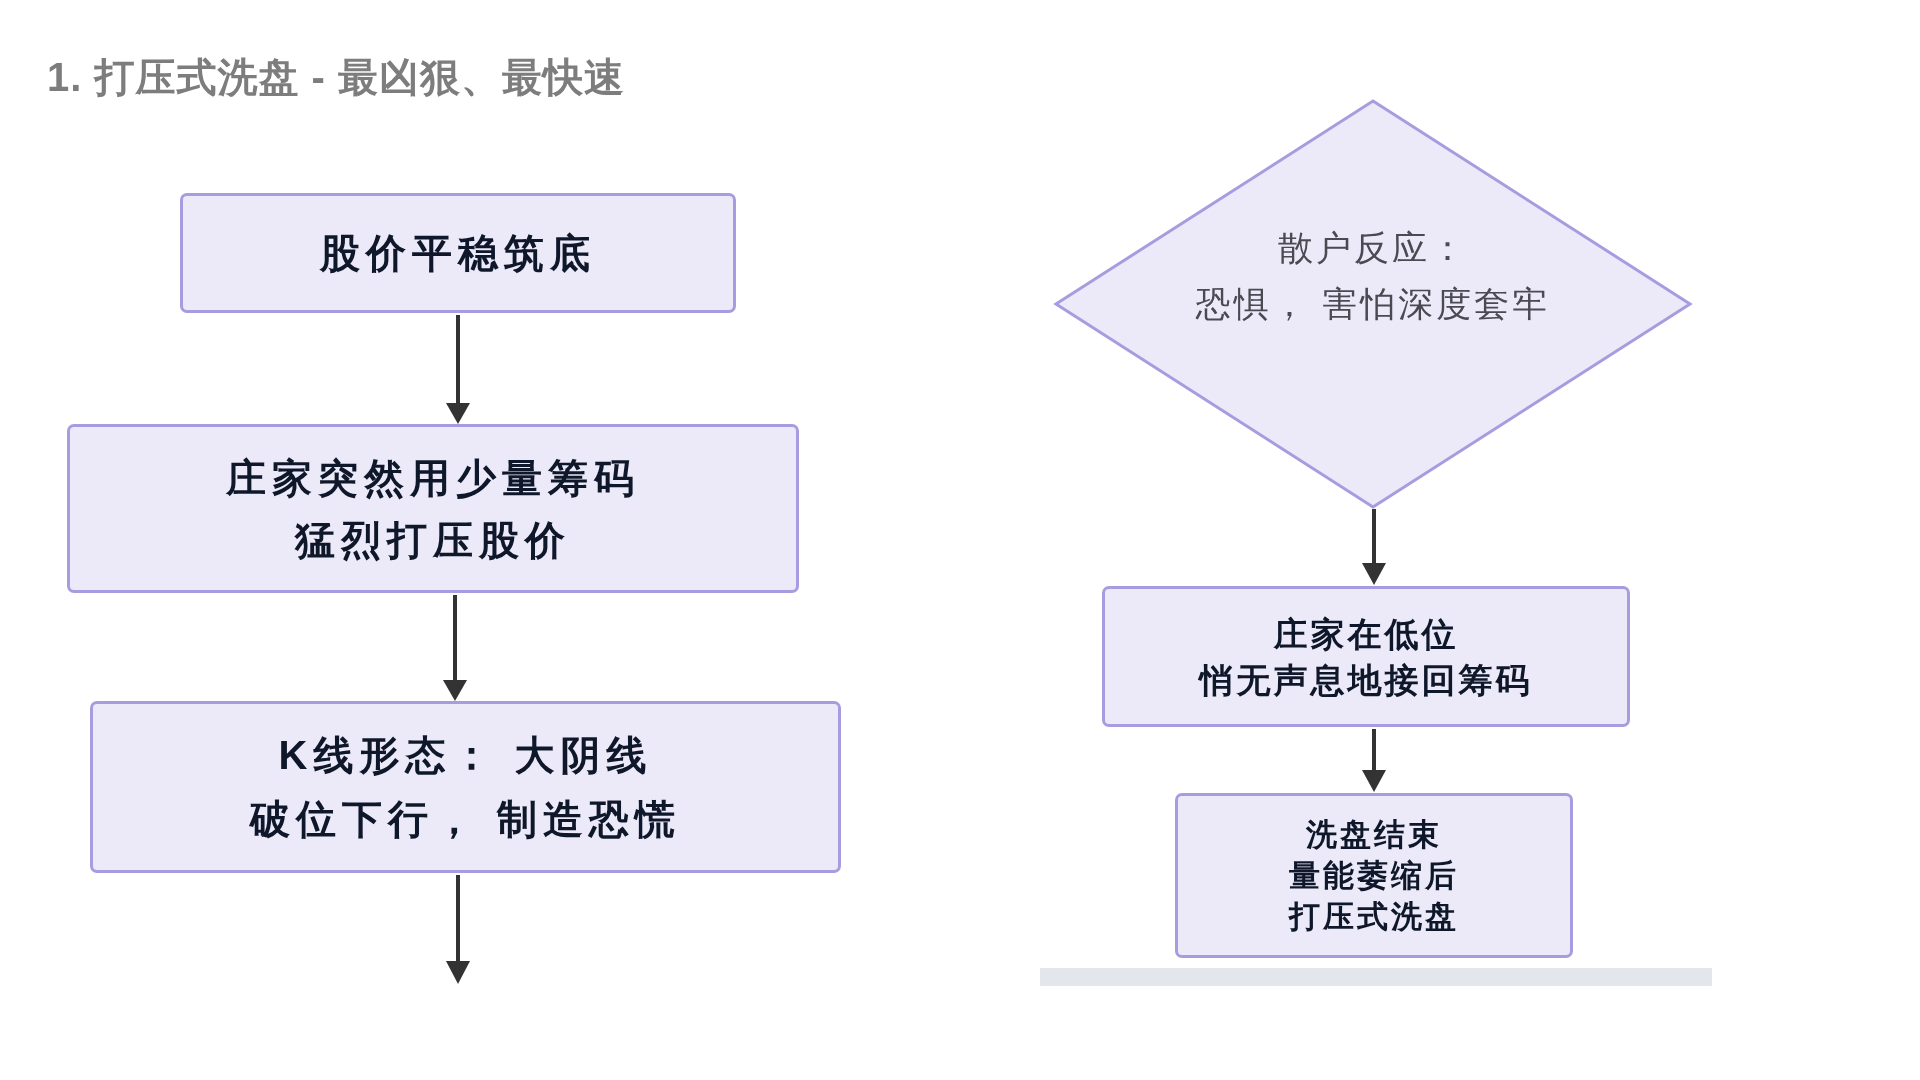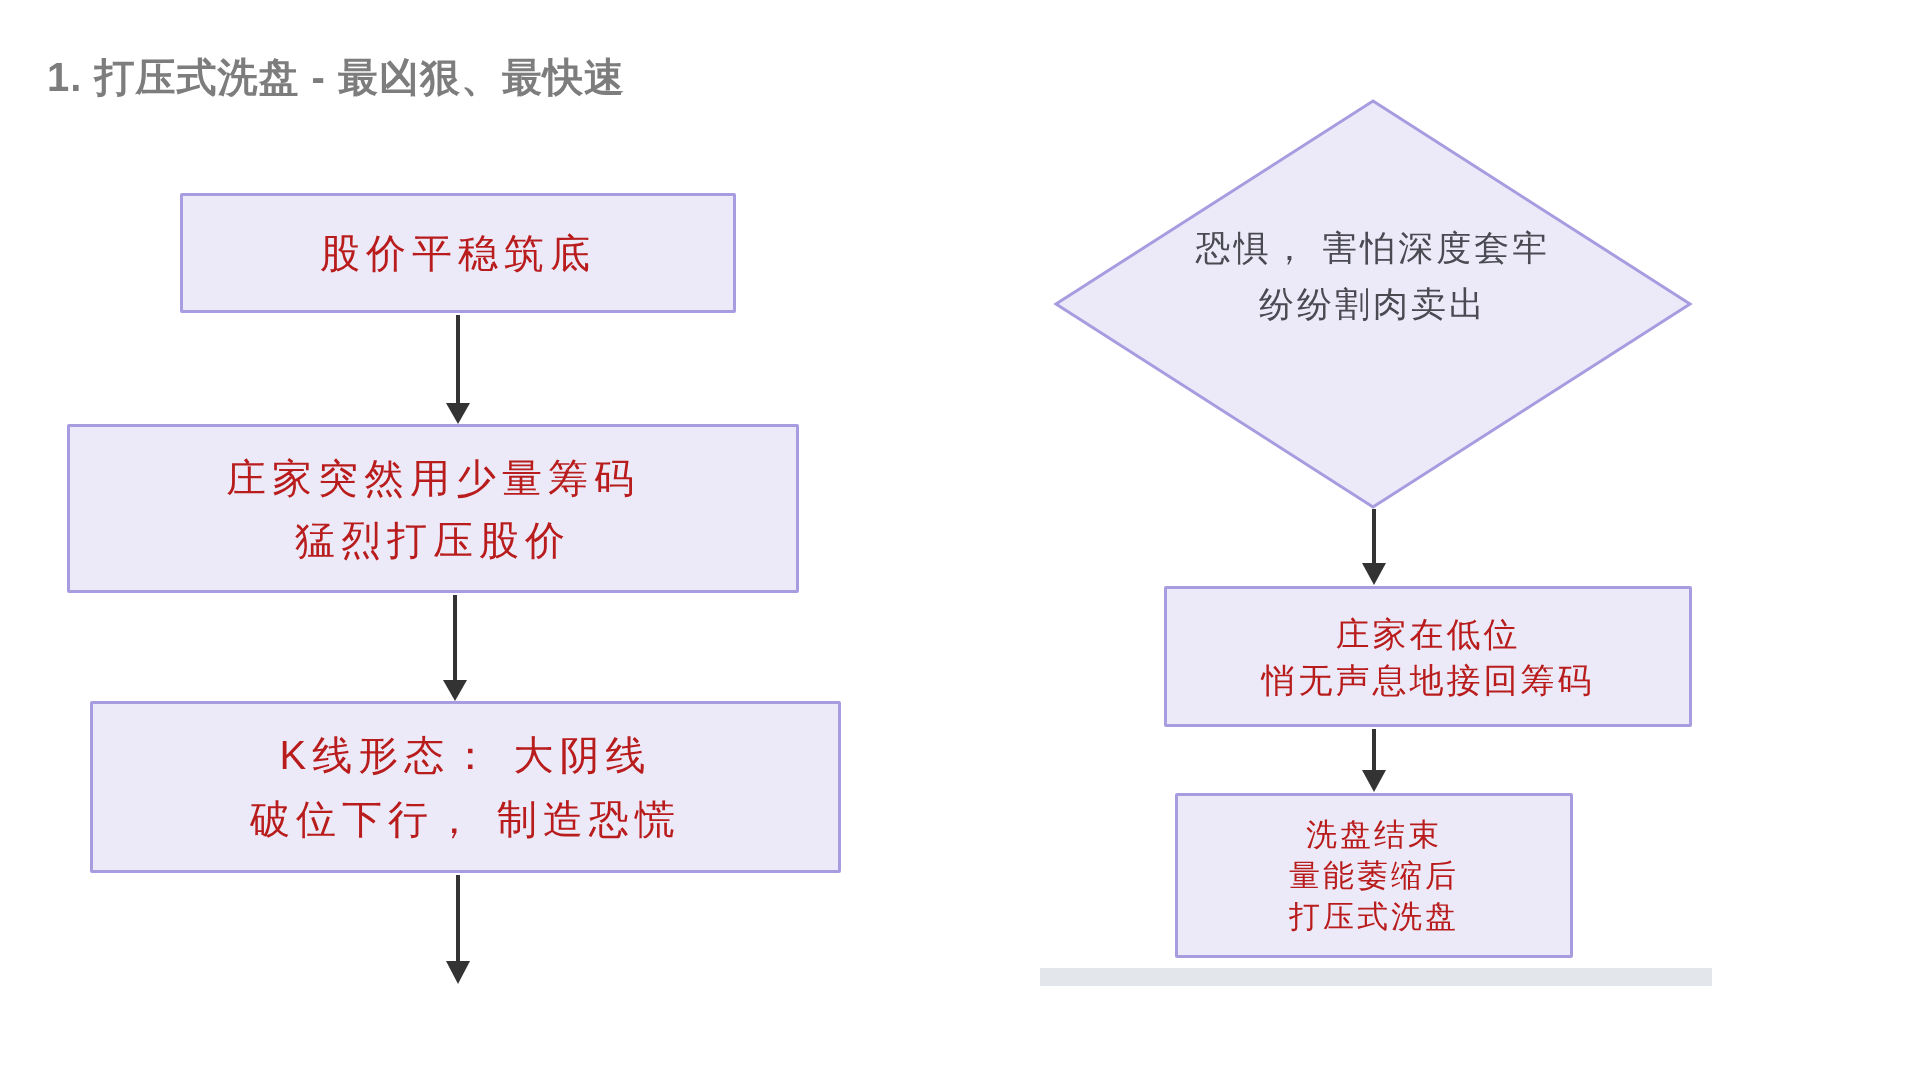--- a/index.html
+++ b/index.html
@@ -31,39 +31,40 @@
     left: 0;
     top: 0;
     width: 1920px;
     height: 1080px;
     display: block;
   }
   .node {
     position: absolute;
     background: #eceaf8;
     border: 3px solid #a89ce1;
-    border-radius: 2px;
+    border-radius: 7px;
     box-sizing: border-box;
     display: flex;
     flex-direction: column;
     align-items: center;
     justify-content: center;
     text-align: center;
-    color: #b91c1c;
+    color: #0f172a;
     white-space: nowrap;
+    font-weight: bold;
   }
   .node .line { width: 100%; }
 
   .lbox1 { left: 180px; top: 193px; width: 556px; height: 120px;
            font-size: 40px; letter-spacing: 6px; }
   .lbox2 { left: 67px;  top: 424px; width: 732px; height: 169px;
            font-size: 40px; letter-spacing: 6px; line-height: 62px; }
   .lbox3 { left: 78px;  top: 701px; width: 751px; height: 172px;
            font-size: 40px; letter-spacing: 6px; line-height: 64px; margin-left: 12px; }
-  .rbox1 { left: 1164px; top: 586px; width: 528px; height: 141px;
+  .rbox1 { left: 1102px; top: 586px; width: 528px; height: 141px;
            font-size: 34px; letter-spacing: 3px; line-height: 46px; }
   .rbox2 { left: 1175px; top: 793px; width: 398px; height: 165px;
            font-size: 31px; letter-spacing: 3px; line-height: 41px; }
 
   .diamond-label {
     position: absolute;
     left: 1073px;
     top: 220px;
     width: 600px;
     height: 170px;
@@ -129,22 +130,22 @@
     <div class="line">庄家突然用少量筹码</div>
     <div class="line">猛烈打压股价</div>
   </div>
 
   <div class="node lbox3">
     <div class="line">K线形态： 大阴线</div>
     <div class="line">破位下行， 制造恐慌</div>
   </div>
 
   <div class="diamond-label">
+    <div class="line">散户反应：</div>
     <div class="line">恐惧， 害怕深度套牢</div>
-    <div class="line">纷纷割肉卖出</div>
   </div>
 
   <div class="node rbox1">
     <div class="line">庄家在低位</div>
     <div class="line">悄无声息地接回筹码</div>
   </div>
 
   <div class="node rbox2">
     <div class="line">洗盘结束</div>
     <div class="line">量能萎缩后</div>

